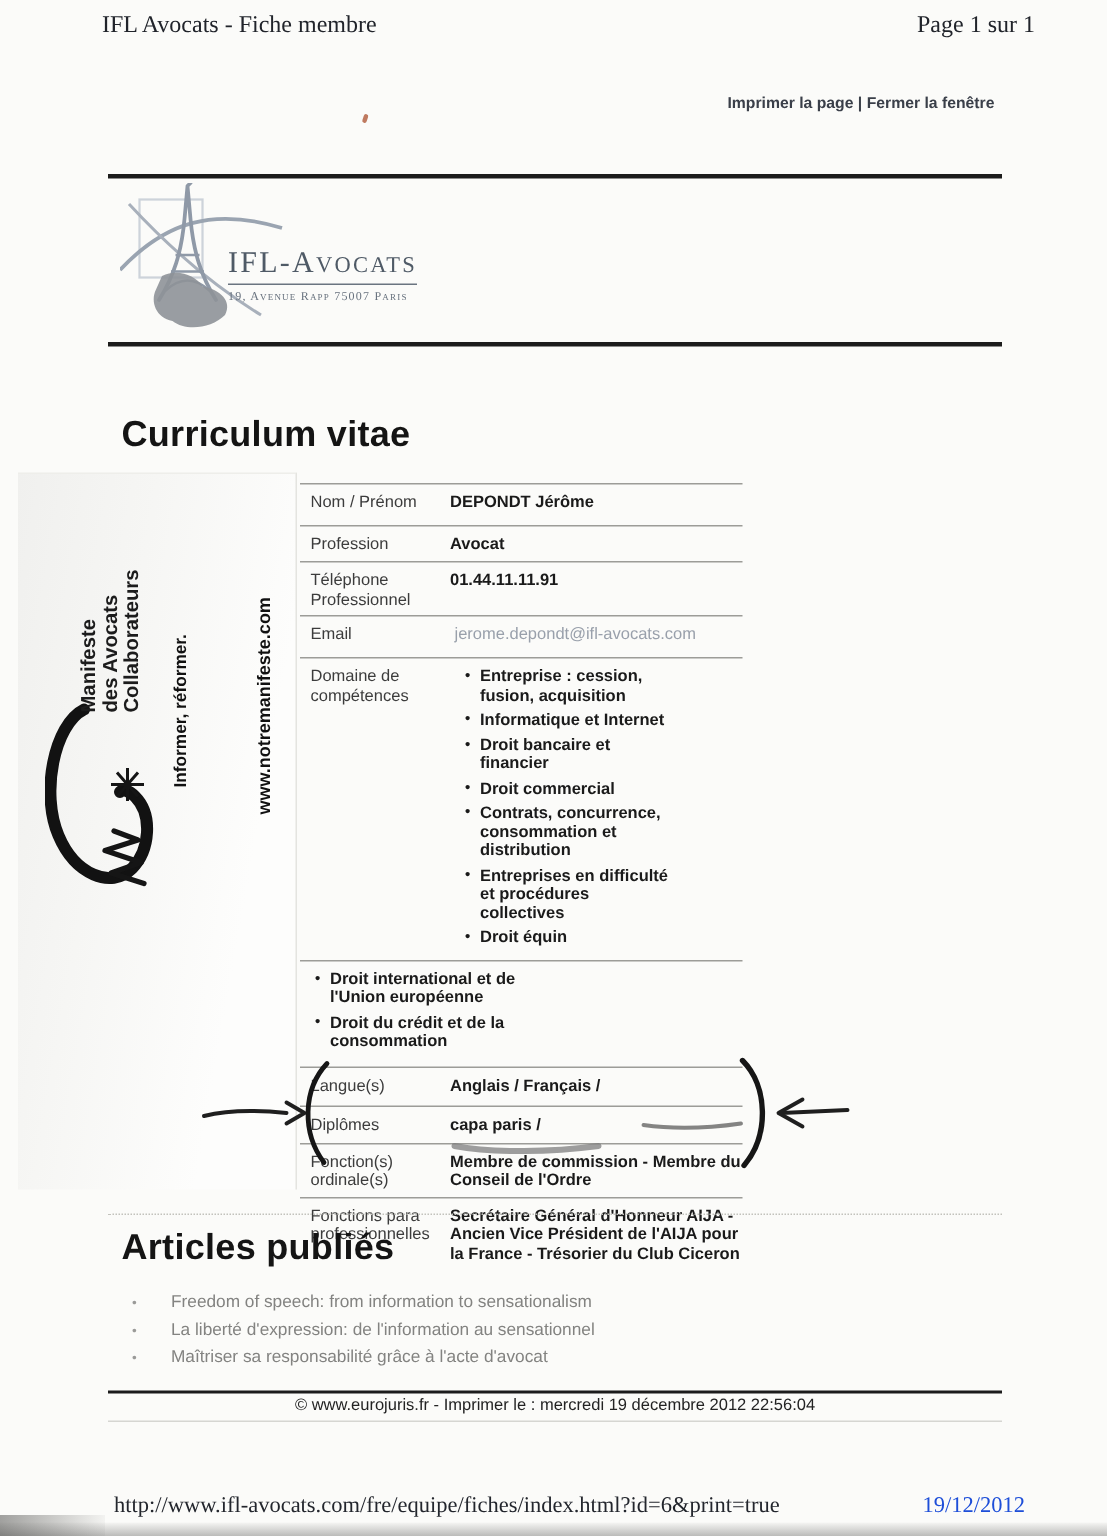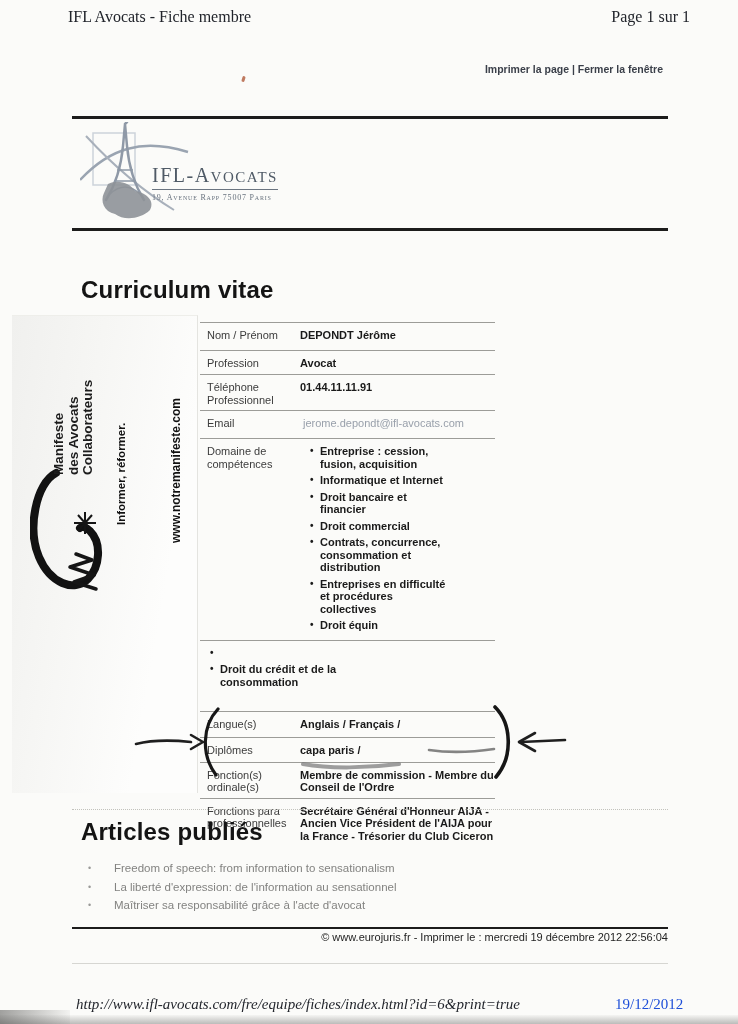--- a/index.html
+++ b/index.html
@@ -4,21 +4,21 @@
 <style>
   html,body{margin:0;padding:0;background:#e8e8e6;}
   .page{position:relative;width:738px;height:1024px;margin:0 auto;background:#fbfbf9;
         overflow:hidden;font-family:"Liberation Sans",sans-serif;color:#1a1a1a;}
   
   .ph-title{position:absolute;left:68px;top:8px;font-family:"Liberation Serif",serif;
             font-size:16px;color:#21242b;}
   .ph-page{position:absolute;right:48px;top:8px;font-family:"Liberation Serif",serif;
            font-size:16px;color:#21242b;}
   .pf-url{position:absolute;left:76px;top:996px;font-family:"Liberation Serif",serif;
-          font-size:15px;color:#23262d;font-style:italic;}
+          font-size:15px;color:#23262d;}
   .pf-date{position:absolute;left:615px;top:996px;font-family:"Liberation Serif",serif;
            font-size:15px;color:#1d4ed8;}
   
   .actions{position:absolute;top:63px;right:75px;font-size:10.5px;font-weight:bold;color:#3a3f49;}
   .actions span{cursor:default;}
   
   .rule{position:absolute;left:72px;width:596px;background:#1c1c1c;height:3px;}
   .rule.r1{top:116px;} .rule.r2{top:228px;} .rule.r3{top:927px;height:2px;}
   .rule-dotted{position:absolute;left:72px;width:596px;top:809px;border-top:1px dotted #c2c2bc;}
   
@@ -56,22 +56,22 @@
   .cvvalue.email{font-weight:normal;color:#99a0ab;padding-left:3px;}
   ul.cvbullets{margin:0;padding:0;list-style:none;width:150px;}
   ul.cvbullets li{display:flex;margin-bottom:4px;}
   ul.cvbullets .bull{width:20px;flex:none;padding-left:10px;box-sizing:border-box;font-size:10px;}
   
   .articles{position:absolute;left:88px;top:862px;font-size:11.5px;color:#838381;}
   .articles ul{margin:0;padding:0;list-style:none;}
   .articles li{display:flex;margin-bottom:6.5px;line-height:12px;}
   .articles .adot{width:26px;flex:none;font-size:9px;color:#9a9a98;}
   
-  .copyright{position:absolute;left:72px;top:931px;width:596px;text-align:right;
-             font-size:11px;color:#232323;padding-bottom:20px;border-bottom:1px solid #d6d6d2;}
+  .copyright{position:absolute;left:72px;top:931px;width:596px;text-align:center;
+             font-size:11px;color:#232323;padding-bottom:4px;border-bottom:1px solid #d6d6d2;}
   
   .annot{position:absolute;left:0;top:0;pointer-events:none;z-index:50;}
   
   .scan-bottom{position:absolute;left:0;bottom:0;width:738px;height:9px;
      background:linear-gradient(to bottom,rgba(130,130,128,0.05),rgba(110,110,108,0.45));}
   .scan-corner{position:absolute;left:0;bottom:0;width:70px;height:14px;
      background:linear-gradient(to left,rgba(90,90,88,0.05),rgba(70,70,68,0.5));}
   .speck{position:absolute;left:242px;top:76px;width:3px;height:6px;background:#b05a3a;
      border-radius:2px;transform:rotate(18deg);opacity:0.8;}
 </style>
@@ -179,20 +179,21 @@
               <span class="btxt">Droit équin</span>
             </li>
           </ul>
         </div>
       </div>
       <div class="cvrow">
         <div class="cvvalue">
           <ul class="cvbullets">
             <li>
               <span class="bull">•</span>
+              <span class="btxt">Droit international et de l'Union européenne</span>
             </li>
             <li>
               <span class="bull">•</span>
               <span class="btxt">Droit du crédit et de la consommation</span>
             </li>
           </ul>
         </div>
       </div>
       <div class="cvrow">
         <div class="cvlabel">Langue(s)</div>

